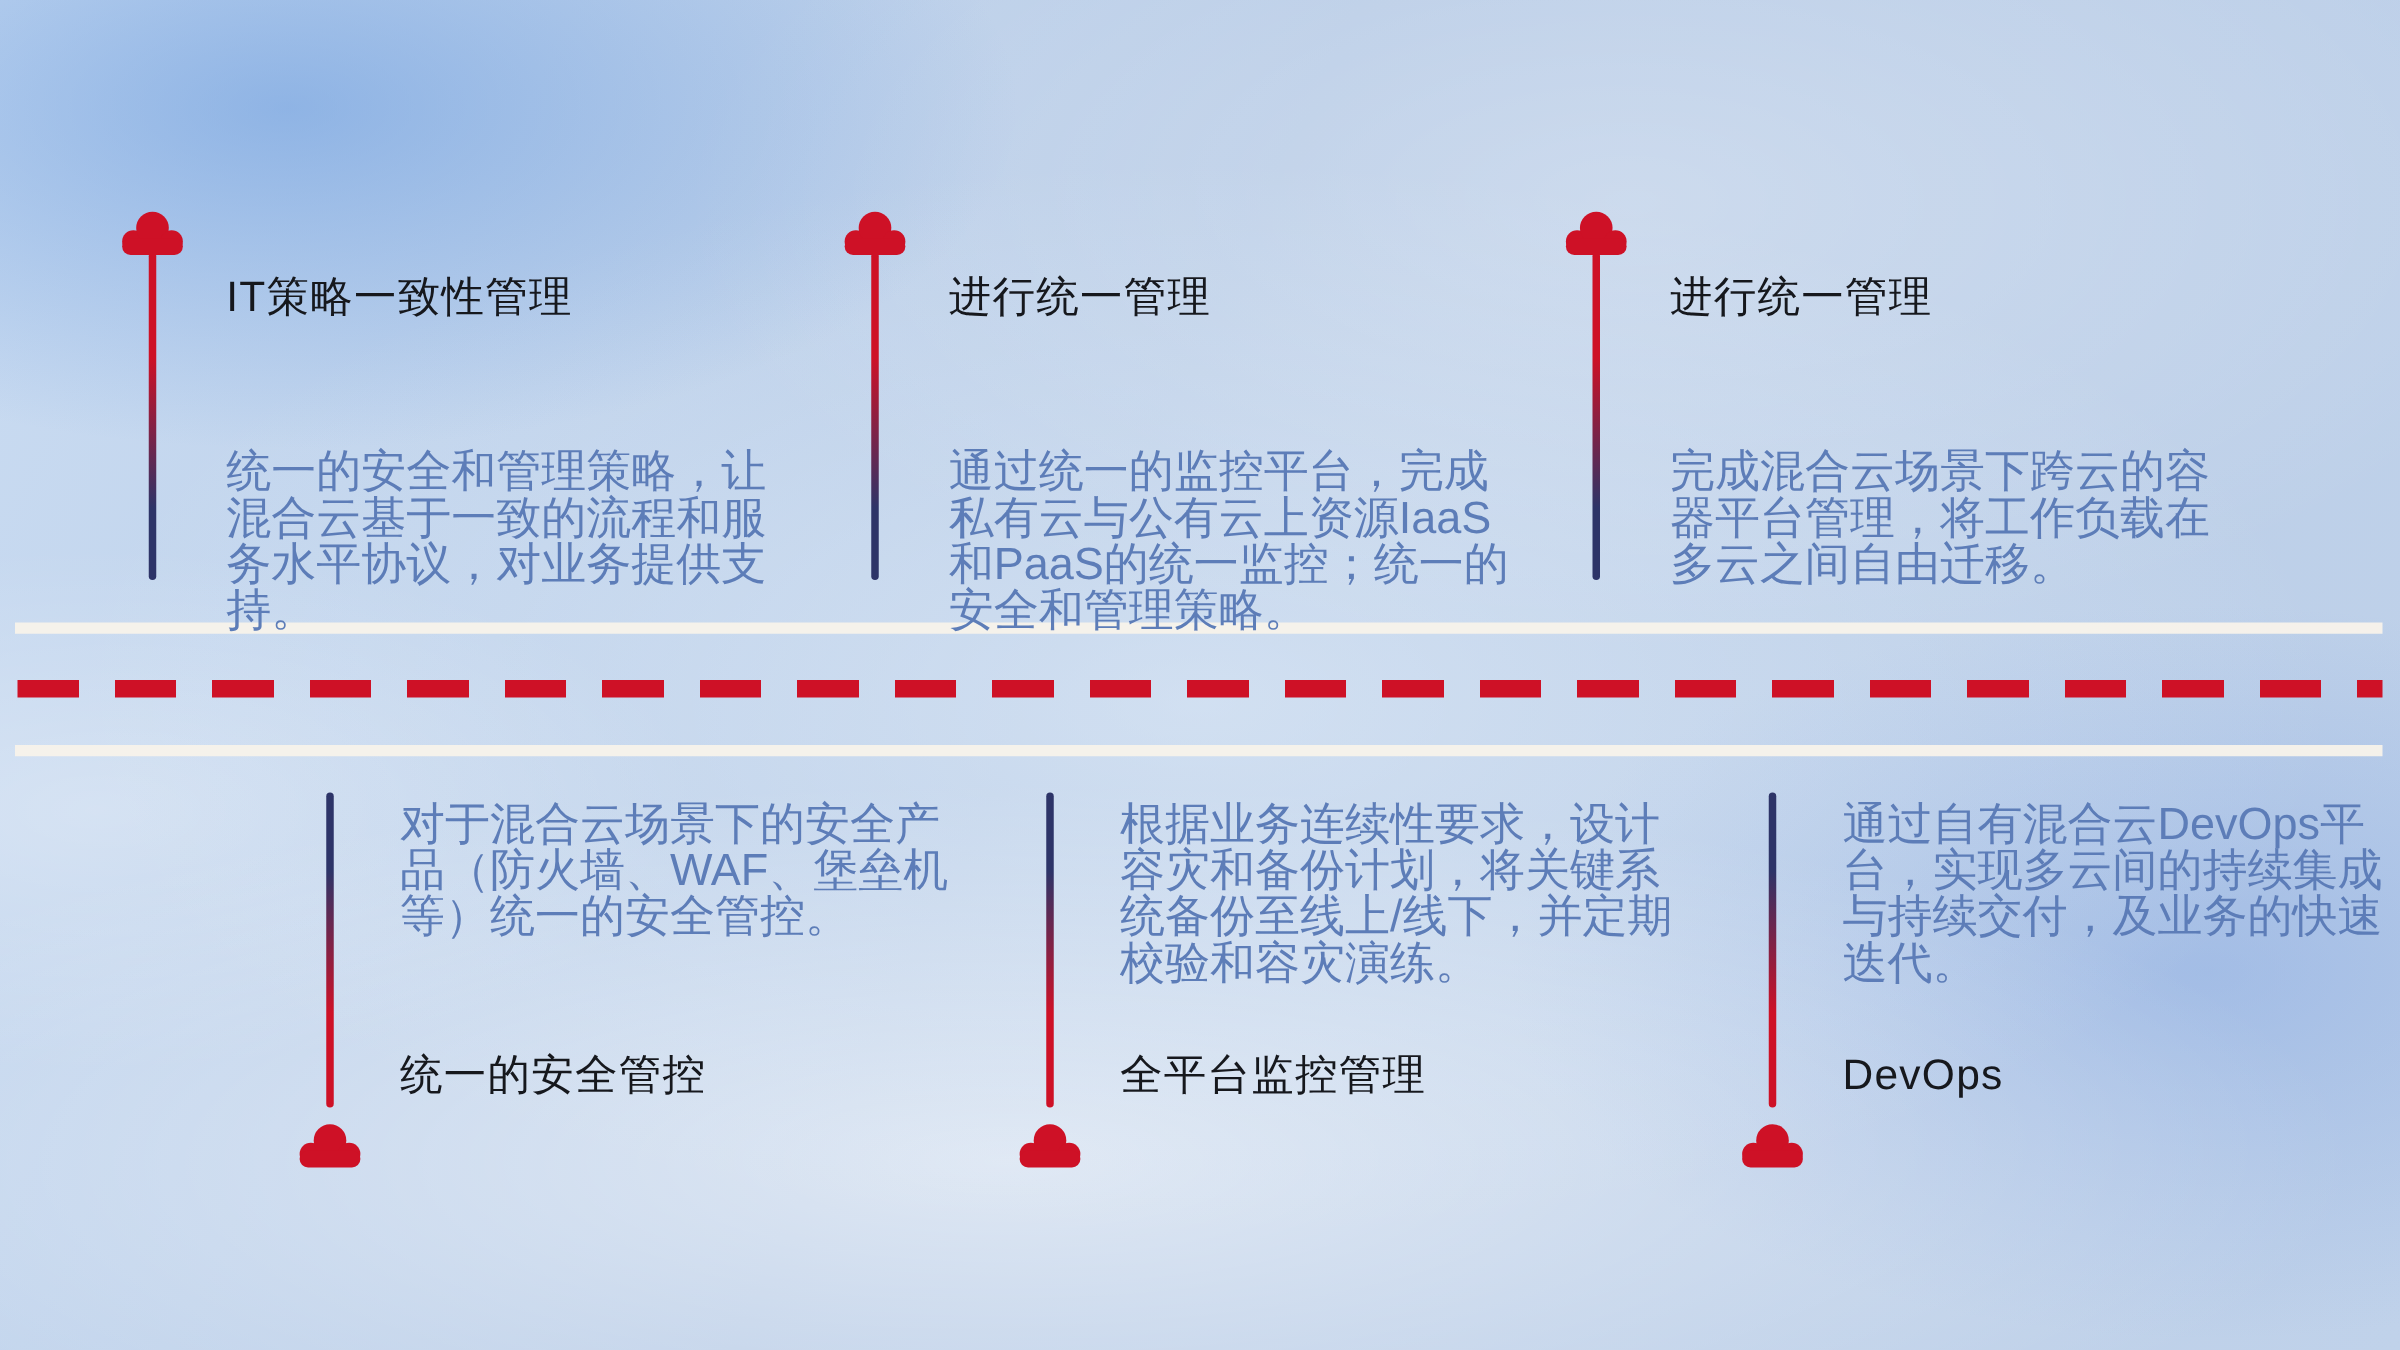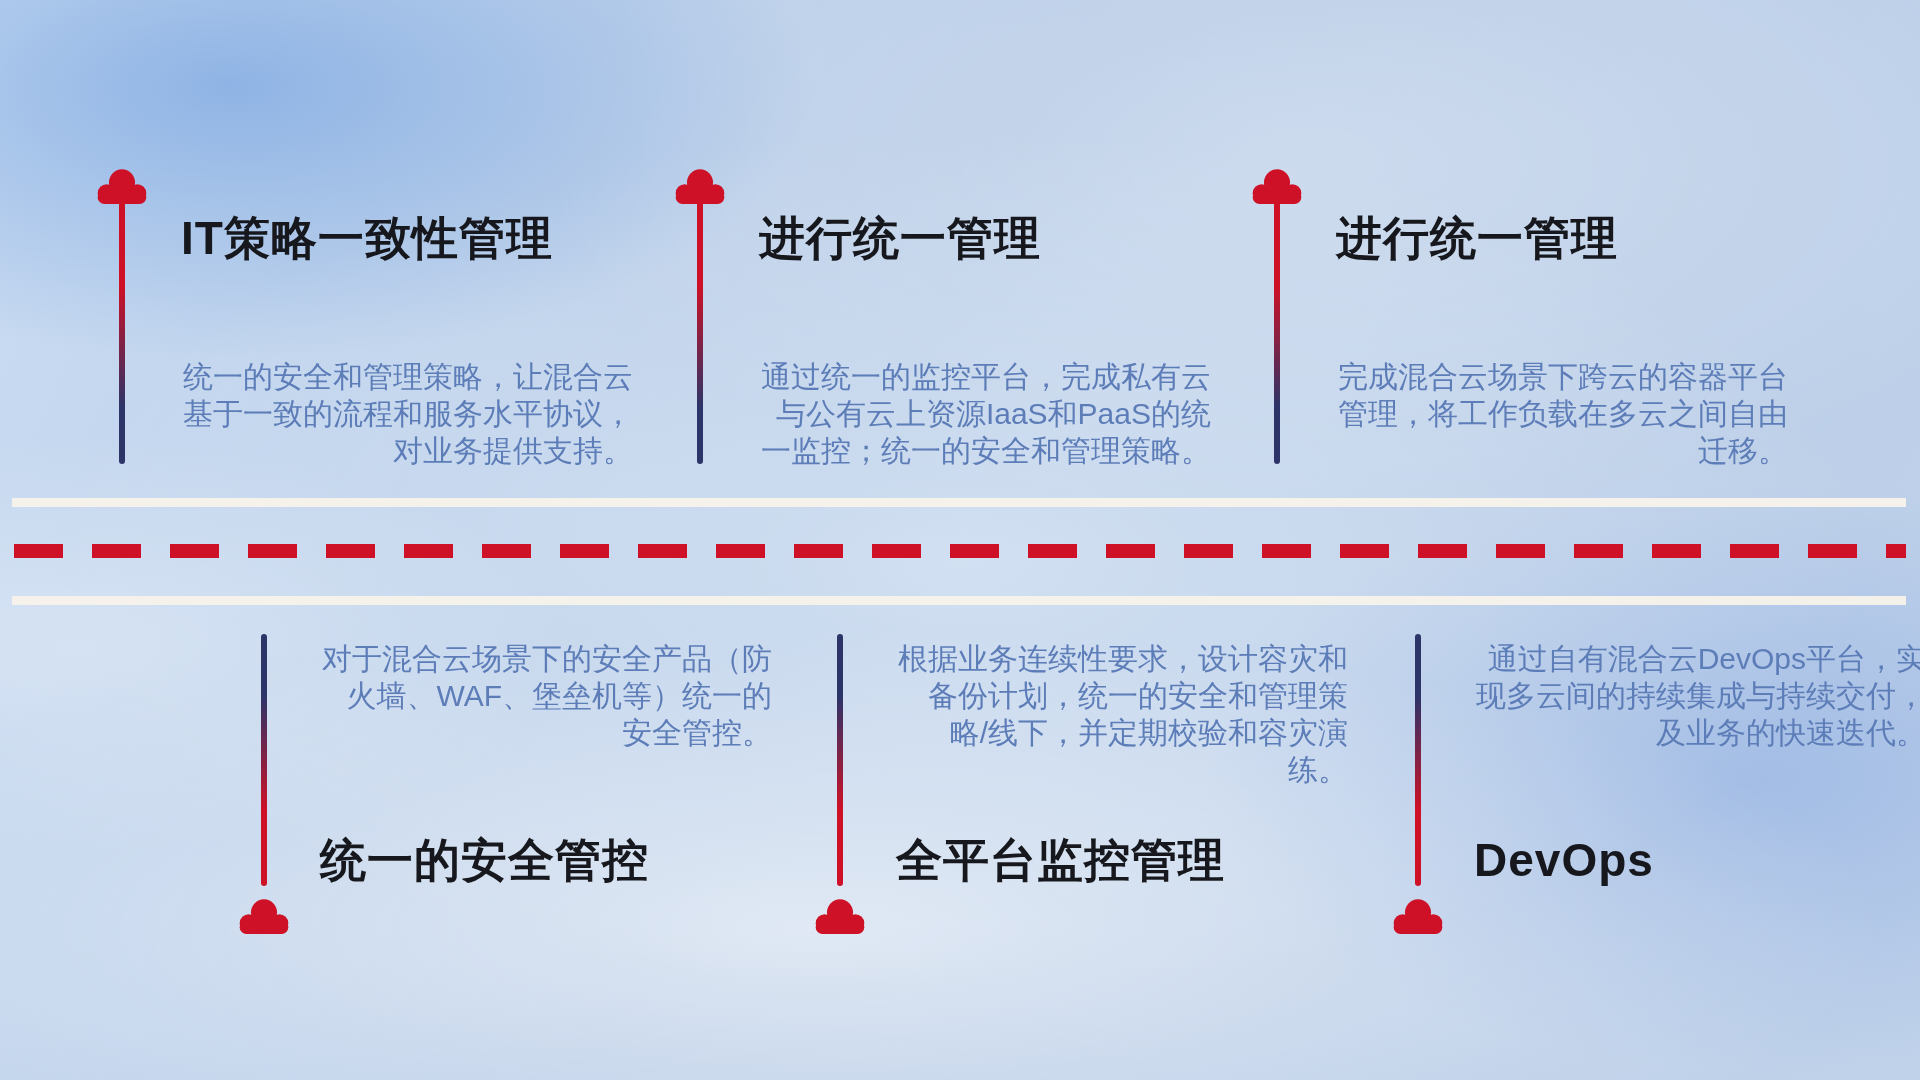--- a/index.html
+++ b/index.html
@@ -58,34 +58,33 @@
     color: var(--accent-red);
   }
   .item .cloud svg { display: block; width: 100%; height: 100%; }
   .item .stick {
     position: absolute;
     width: 6px;
     border-radius: 3px;
   }
   .item .title {
     position: absolute;
-    font-size: 46px;
-    font-weight: 700;
+    font-size: 34px;
+    font-weight: 400;
     line-height: 40px;
     color: var(--title-black);
     white-space: nowrap;
     letter-spacing: 1px;
   }
   .item .desc {
     position: absolute;
     width: 452px;
-    font-size: 30px;
+    font-size: 36px;
     line-height: 37px;
     color: var(--description-blue);
-    text-align: right;
   }
 
   
   .item-top .cloud { left: -27px; top: 166px; }
   .item-top .stick {
     left: -3px; top: 202px; height: 262px;
     background: linear-gradient(180deg,
       var(--accent-red) 0%, var(--accent-red) 32%,
       var(--connector-navy) 78%, var(--connector-navy) 100%);
   }
@@ -179,21 +178,21 @@
             <circle cx="30" cy="17" r="14.5"></circle>
         <circle cx="47" cy="29" r="10"></circle>
             <rect x="3" y="26" width="54" height="15" rx="7.5"></rect>
       </g>
         </svg>
     </span>
   </section>
 
   <section class="item item-bottom pos-b2">
     <span class="stick"></span>
-    <p class="desc">根据业务连续性要求，设计容灾和备份计划，统一的安全和管理策略/线下，并定期校验和容灾演练。</p>
+    <p class="desc">根据业务连续性要求，设计容灾和备份计划，将关键系统备份至线上/线下，并定期校验和容灾演练。</p>
     <h2 class="title">全平台监控管理</h2>
     <span class="cloud">
       <svg viewBox="0 0 60 42" aria-hidden="true">
           <g fill="currentColor">
         <circle cx="13" cy="29" r="10"></circle>
             <circle cx="30" cy="17" r="14.5"></circle>
         <circle cx="47" cy="29" r="10"></circle>
             <rect x="3" y="26" width="54" height="15" rx="7.5"></rect>
       </g>
         </svg>

